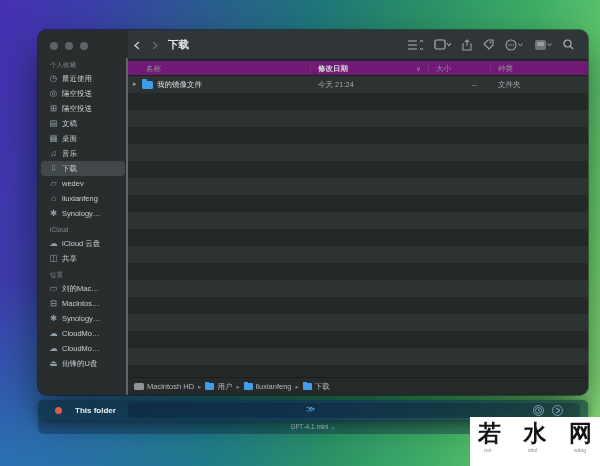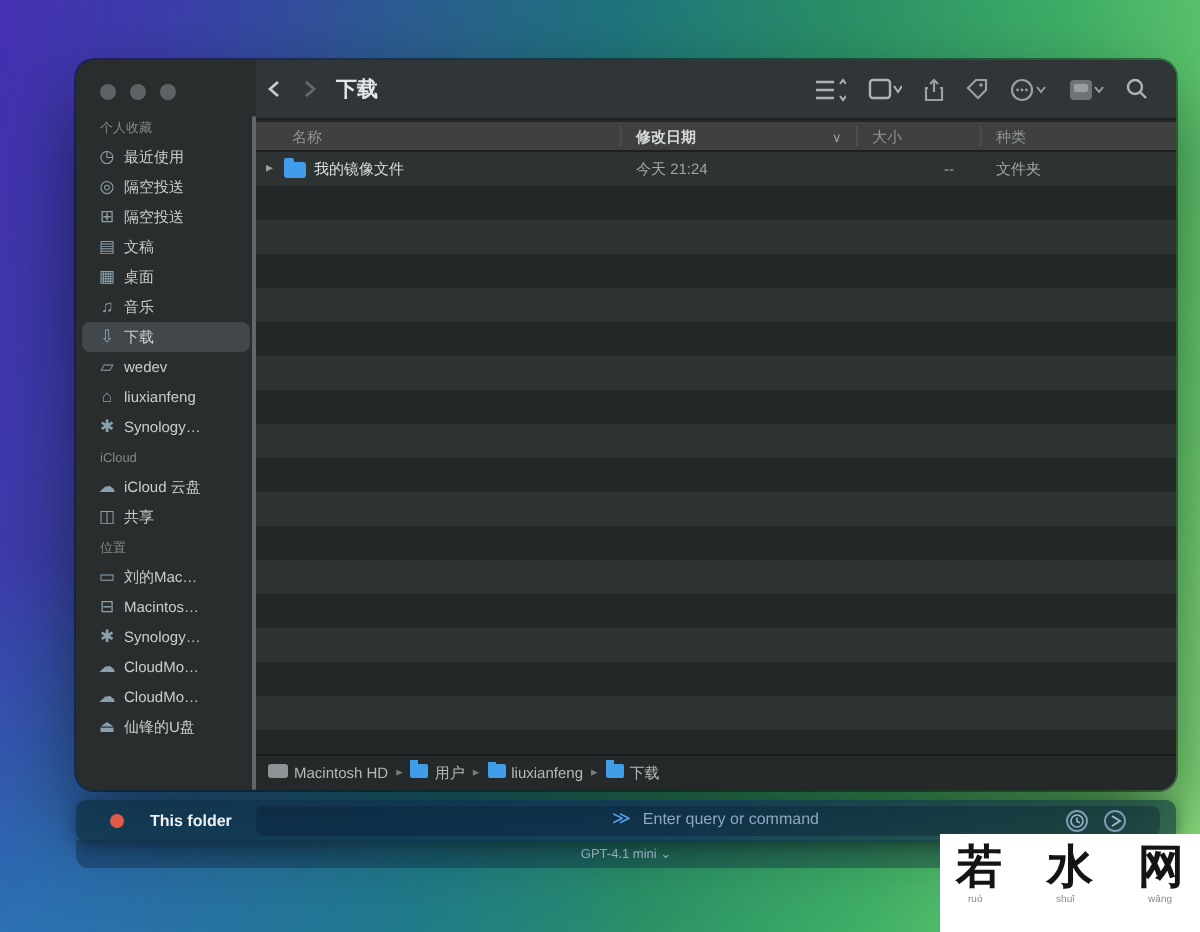--- a/index.html
+++ b/index.html
@@ -52,21 +52,21 @@
     display:flex; align-items:center; border-bottom:1px solid #1d2021;
   }
   .nav-btn { width:18px; text-align:center; color:#c3c8c9; }
   .nav-btn.fwd { color:#636a6c; }
   .win-title { font-size:10.5px; font-weight:bold; color:#e4e7e7; margin-left:4px; }
   .tb-icons { margin-left:auto; display:flex; align-items:center; gap:11px; padding-right:14px; }
   .tb-icons svg { display:block; }
 
   
   .colhead {
-    position:absolute; left:0; right:0; top:31px; height:15px; background:#404040;
+    position:absolute; left:0; right:0; top:31px; height:15px; background:#701a75;
     border-bottom:1px solid #1d2021; font-size:7.5px; color:#8f9597;
   }
   .colhead .c-date { position:absolute; left:190px; color:#d3d8d9; font-weight:bold; }
   .colhead .c-name { position:absolute; left:18px; }
   .colhead .c-sort { position:absolute; left:288px; color:#9aa0a2; font-size:6.5px; }
   .colhead .c-size { position:absolute; left:308px; }
   .colhead .c-kind { position:absolute; left:370px; }
   .colhead i { position:absolute; top:2px; bottom:2px; width:1px; background:rgba(255,255,255,.07); }
   .colhead span { top:3px; }
 
@@ -86,21 +86,21 @@
   .bfolder { position:absolute; width:11px; height:8px; background:#3f9de9; border-radius:1.5px; }
   .bfolder::before { content:""; position:absolute; left:0; top:-2px; width:5px; height:3px; background:#3f9de9; border-radius:1px 1px 0 0; }
   .file-row .bfolder { left:14px; top:5px; }
 
   
   .pathbar {
     position:absolute; left:0; right:0; bottom:0; height:18px; background:#26292a;
     border-top:1px solid #1b1e1f; display:flex; align-items:center; padding-left:6px;
     font-size:7.5px; color:#b4b9ba; white-space:nowrap;
   }
-  .crumb { display:flex; }
+  .crumb { display:flex; align-items:center; }
   .crumb + .crumb::before { content:"▸"; color:#777d7f; font-size:6.5px; margin:0 4px; }
   .crumb .cf { position:relative; width:9px; height:7px; background:#3f9de9; border-radius:1px; margin-right:3px; display:inline-block; }
   .crumb .cf::before { content:""; position:absolute; left:0; top:-1.5px; width:4px; height:2.5px; background:#3f9de9; }
   .crumb .cd { width:10px; height:7px; background:#8e9496; border-radius:1.5px; margin-right:3px; display:inline-block; }
 
   
   .cmd-shadow {
     position:absolute; left:38px; right:12px; top:420px; height:14px;
     background:rgba(12,34,58,.38); border-radius:0 0 6px 6px;
     display:flex; justify-content:center; align-items:center;
@@ -347,21 +347,20 @@
 
 <div class="cmd-shadow">
   <span class="model">GPT-4.1 mini ⌄</span>
 </div>
 <div class="cmdbar">
   <span class="scope-dot"></span>
   <span class="scope-label">This folder</span>
   <div class="cmd-pill"></div>
   <div class="prompt-group">
     <span class="prompt-icon">≫</span>
-    <input class="cmd-input" placeholder="Enter query or command" style="">
   </div>
   <div class="circ-btn hist">
     <svg width="7" height="7" viewBox="0 0 7 7">
         <circle cx="3.5" cy="3.5" r="3" stroke="#9fb6cc" stroke-width="0.8" fill="none"></circle>
         <path d="M3.5 1.8 L3.5 3.7 L5 4.4" stroke="#9fb6cc" stroke-width="0.8" fill="none"></path>
       </svg>
   </div>
   <div class="circ-btn run">
     <svg width="6" height="7" viewBox="0 0 6 7">
         <path d="M1 1 L5 3.5 L1 6" stroke="#9fb6cc" stroke-width="1" fill="none"></path>

